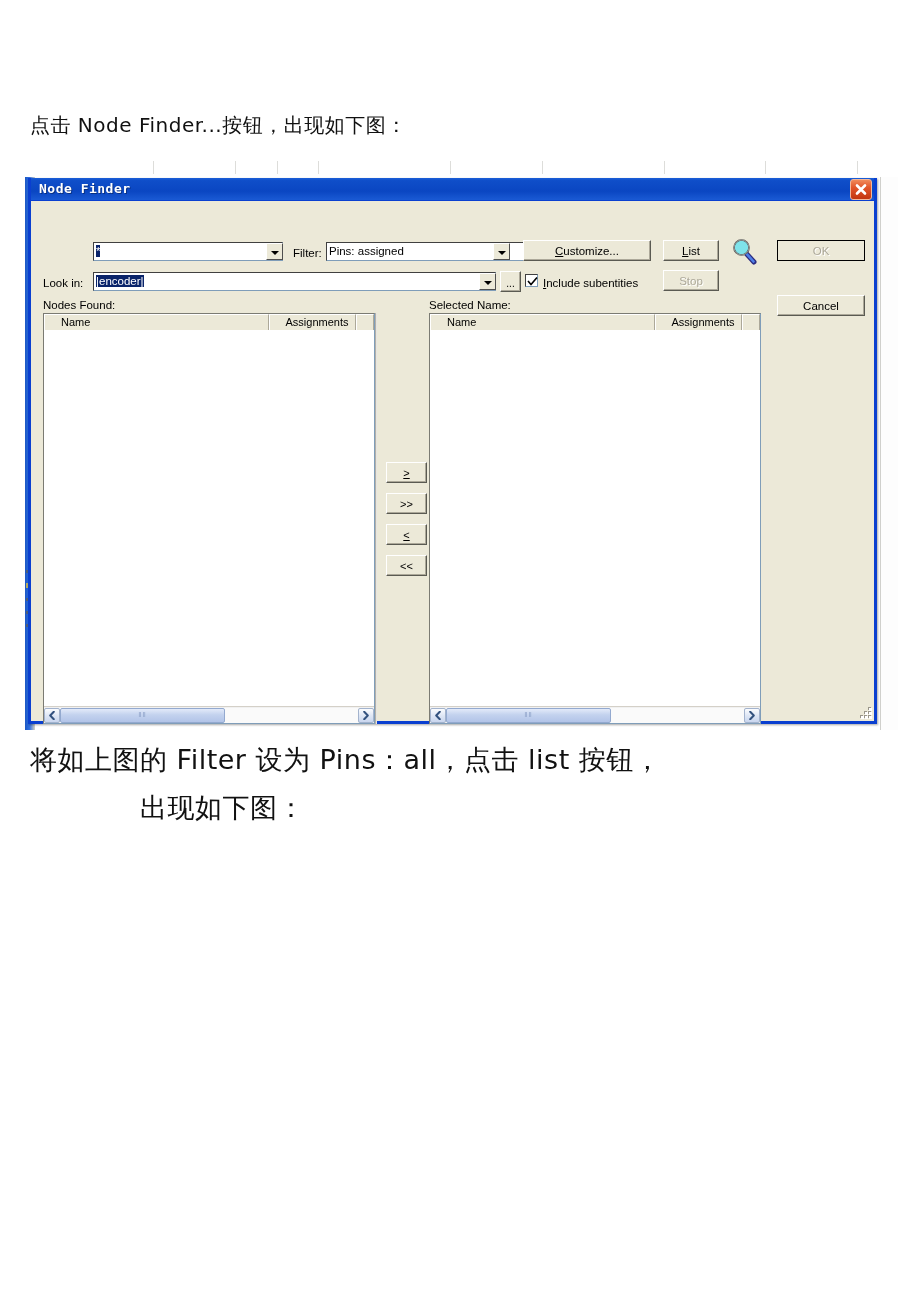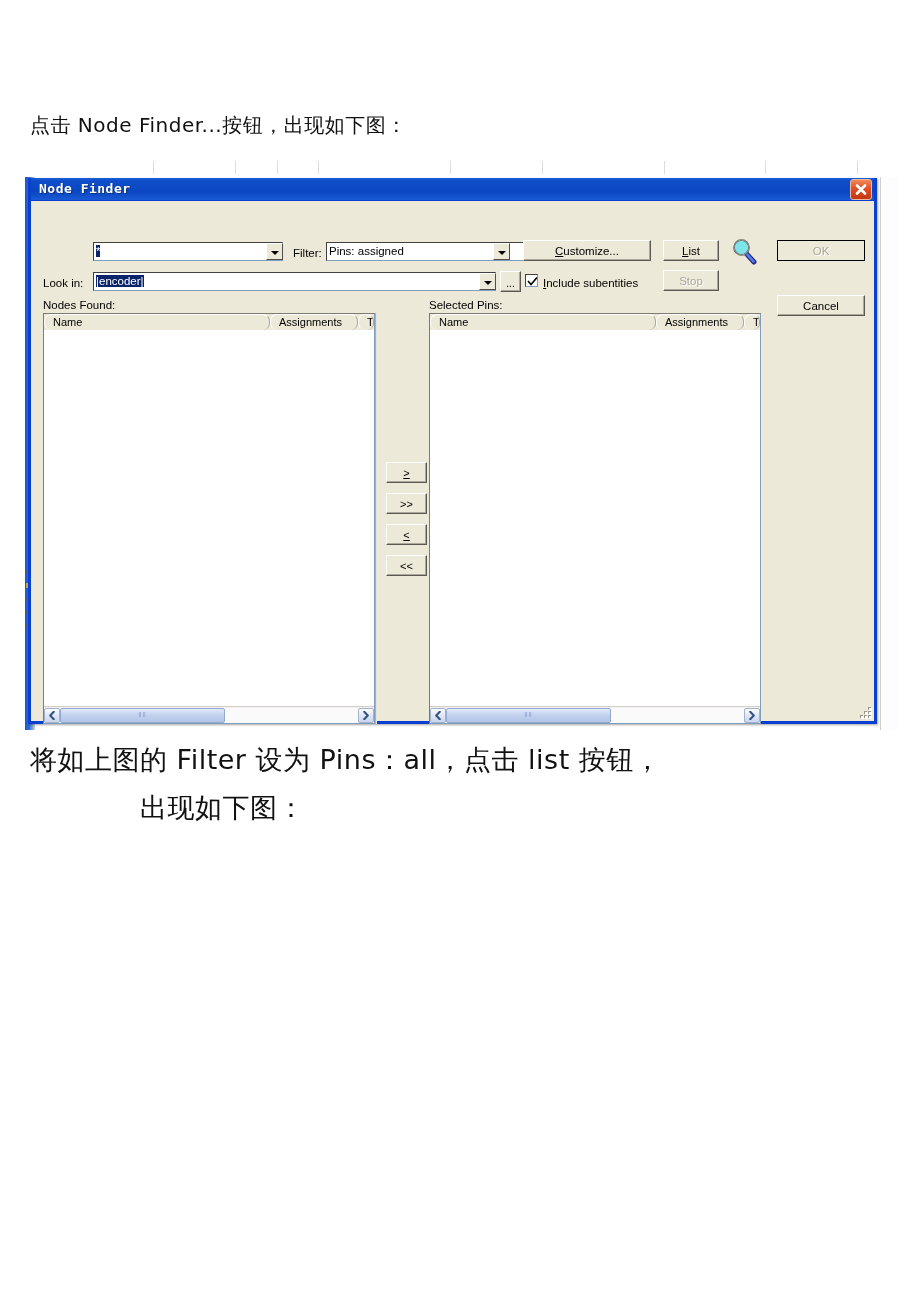--- a/index.html
+++ b/index.html
@@ -178,31 +178,30 @@
   }
   .hdrrow{
     position:absolute; left:0; top:0; right:0; height:16px;
     background:#ece9d8;
     display:flex;
     border-bottom:1px solid #aca899;
   }
   .hdrcell{
     height:16px; line-height:15px;
     font-size:11px;
-    padding-left:8px;
+    padding-left:16px;
     box-sizing:border-box;
     background:#ece9d8;
     border-right:1px solid #aca899;
     border-top:1px solid #ffffff;
     border-left:1px solid #ffffff;
     color:#000;
     overflow:hidden;
     white-space:nowrap;
     cursor:pointer;
-    border-radius:7px;
   }
   .listbody{ position:absolute; left:0; top:16px; right:0; bottom:17px; background:#fff; }
 
   
   .hscroll{
     position:absolute; left:0; right:0; bottom:0; height:16px;
     background:#f1f1f1;
     border-top:1px solid #d4d0c8;
     display:flex; align-items:center;
   }
@@ -383,21 +382,21 @@
       </div>
       <div class="btn" style="top:62px;">
         <span><u>&lt;</u></span>
       </div>
       <div class="btn" style="top:93px;">
         <span>&lt;&lt;</span>
       </div>
     </div>
     <div id="middle-divider2" style="position:absolute; left:404px; top:113px; width:2px; height:411px; background:linear-gradient(to right,#9a968a,#ffffff);"></div>
 
-    <div class="lbl" style="left:398px; top:99px;">Selected Pins:</div>
+    <div class="lbl" style="left:398px; top:99px;">Selected Name:</div>
     <div class="listwrap" style="left:398px; top:113px; width:332px; height:411px;">
       <div class="listbox">
         <div class="hdrrow">
           <div class="hdrcell" style="width:226px">Name</div>
           <div class="hdrcell" style="width:88px">Assignments</div>
           <div class="hdrcell" style="width:16px">T</div>
         </div>
         <div class="listbody"></div>
         <div class="hscroll">
           <div class="sb-btn">

